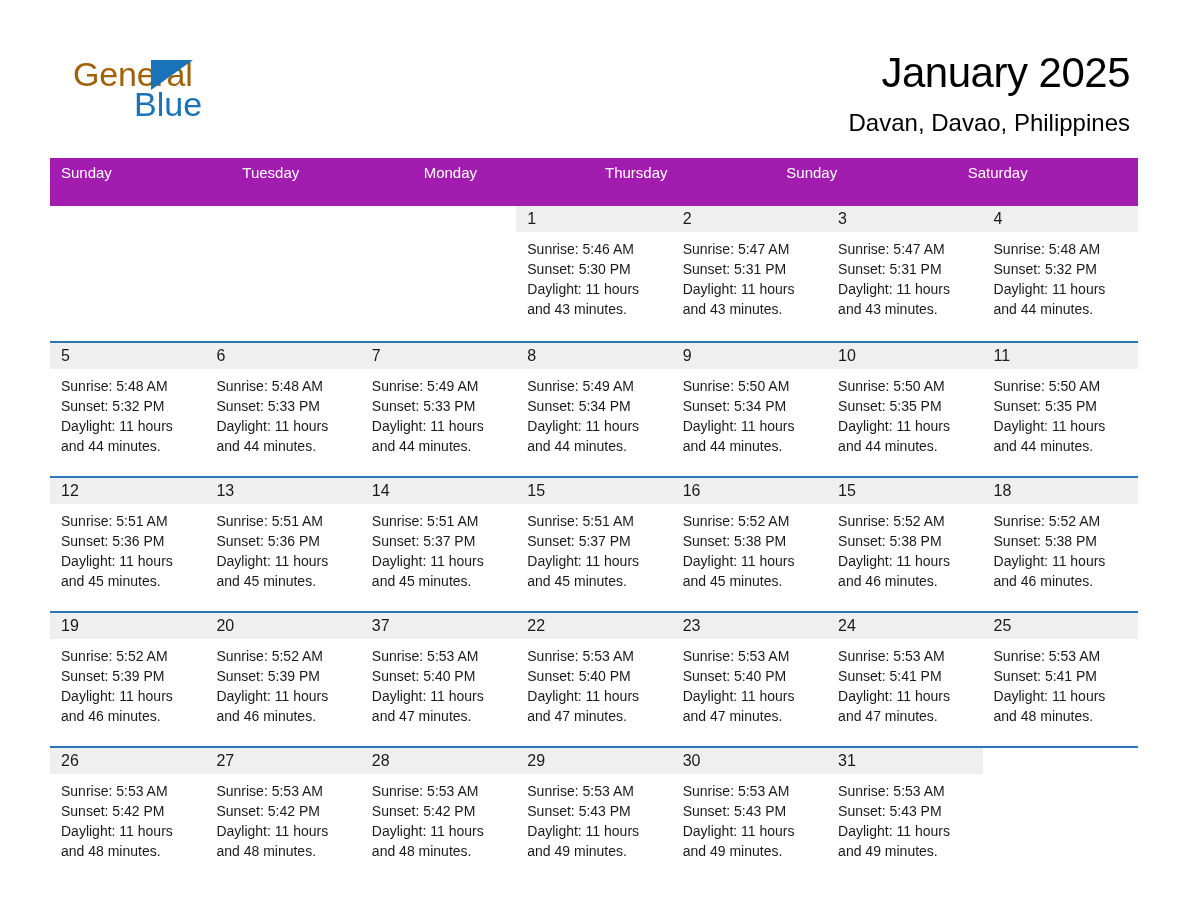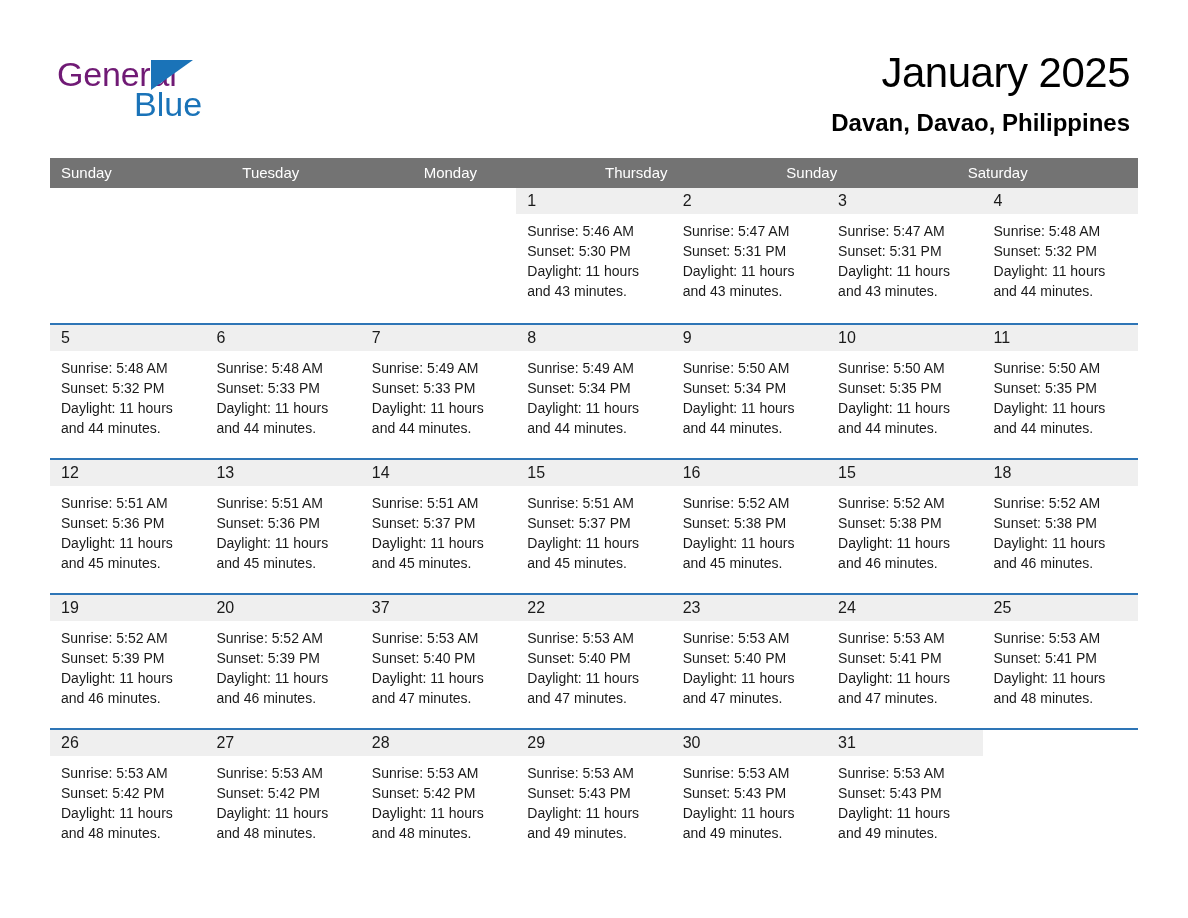--- a/index.html
+++ b/index.html
@@ -26,25 +26,25 @@
   }
   .logo {
     position: absolute;
     left: 57px;
     top: 55px;
     width: 260px;
     height: 70px;
   }
   .logo-general {
     position: absolute;
-    left: 0;
+    left: 16px;
     top: 0;
     font-size: 34px;
     line-height: 38px;
-    color: #701a75;
+    color: #a16207;
     letter-spacing: -0.2px;
     font-weight: 400;
   }
   .logo-tri {
     position: absolute;
     left: 94px;
     top: 5px;
     width: 0;
     height: 0;
     border-top: 30px solid #1a73b8;
@@ -70,34 +70,34 @@
     line-height: 50px;
     color: #000000;
     font-weight: 400;
     letter-spacing: -0.5px;
   }
   .location {
     margin-top: 10px;
     font-size: 24px;
     line-height: 29px;
     color: #000000;
-    font-weight: 700;
+    font-weight: 400;
   }
 
   
   .calendar {
     position: absolute;
     left: 50px;
     top: 158px;
     width: 1088px;
   }
   .weekday-row {
     display: flex;
-    background: #737373;
-    height: 30px;
+    background: #a21caf;
+    height: 48px;
   }
   .weekday {
     flex: 1 1 0;
     color: #ffffff;
     font-size: 15px;
     line-height: 30px;
     padding-left: 11px;
     white-space: nowrap;
     overflow: hidden;
   }

